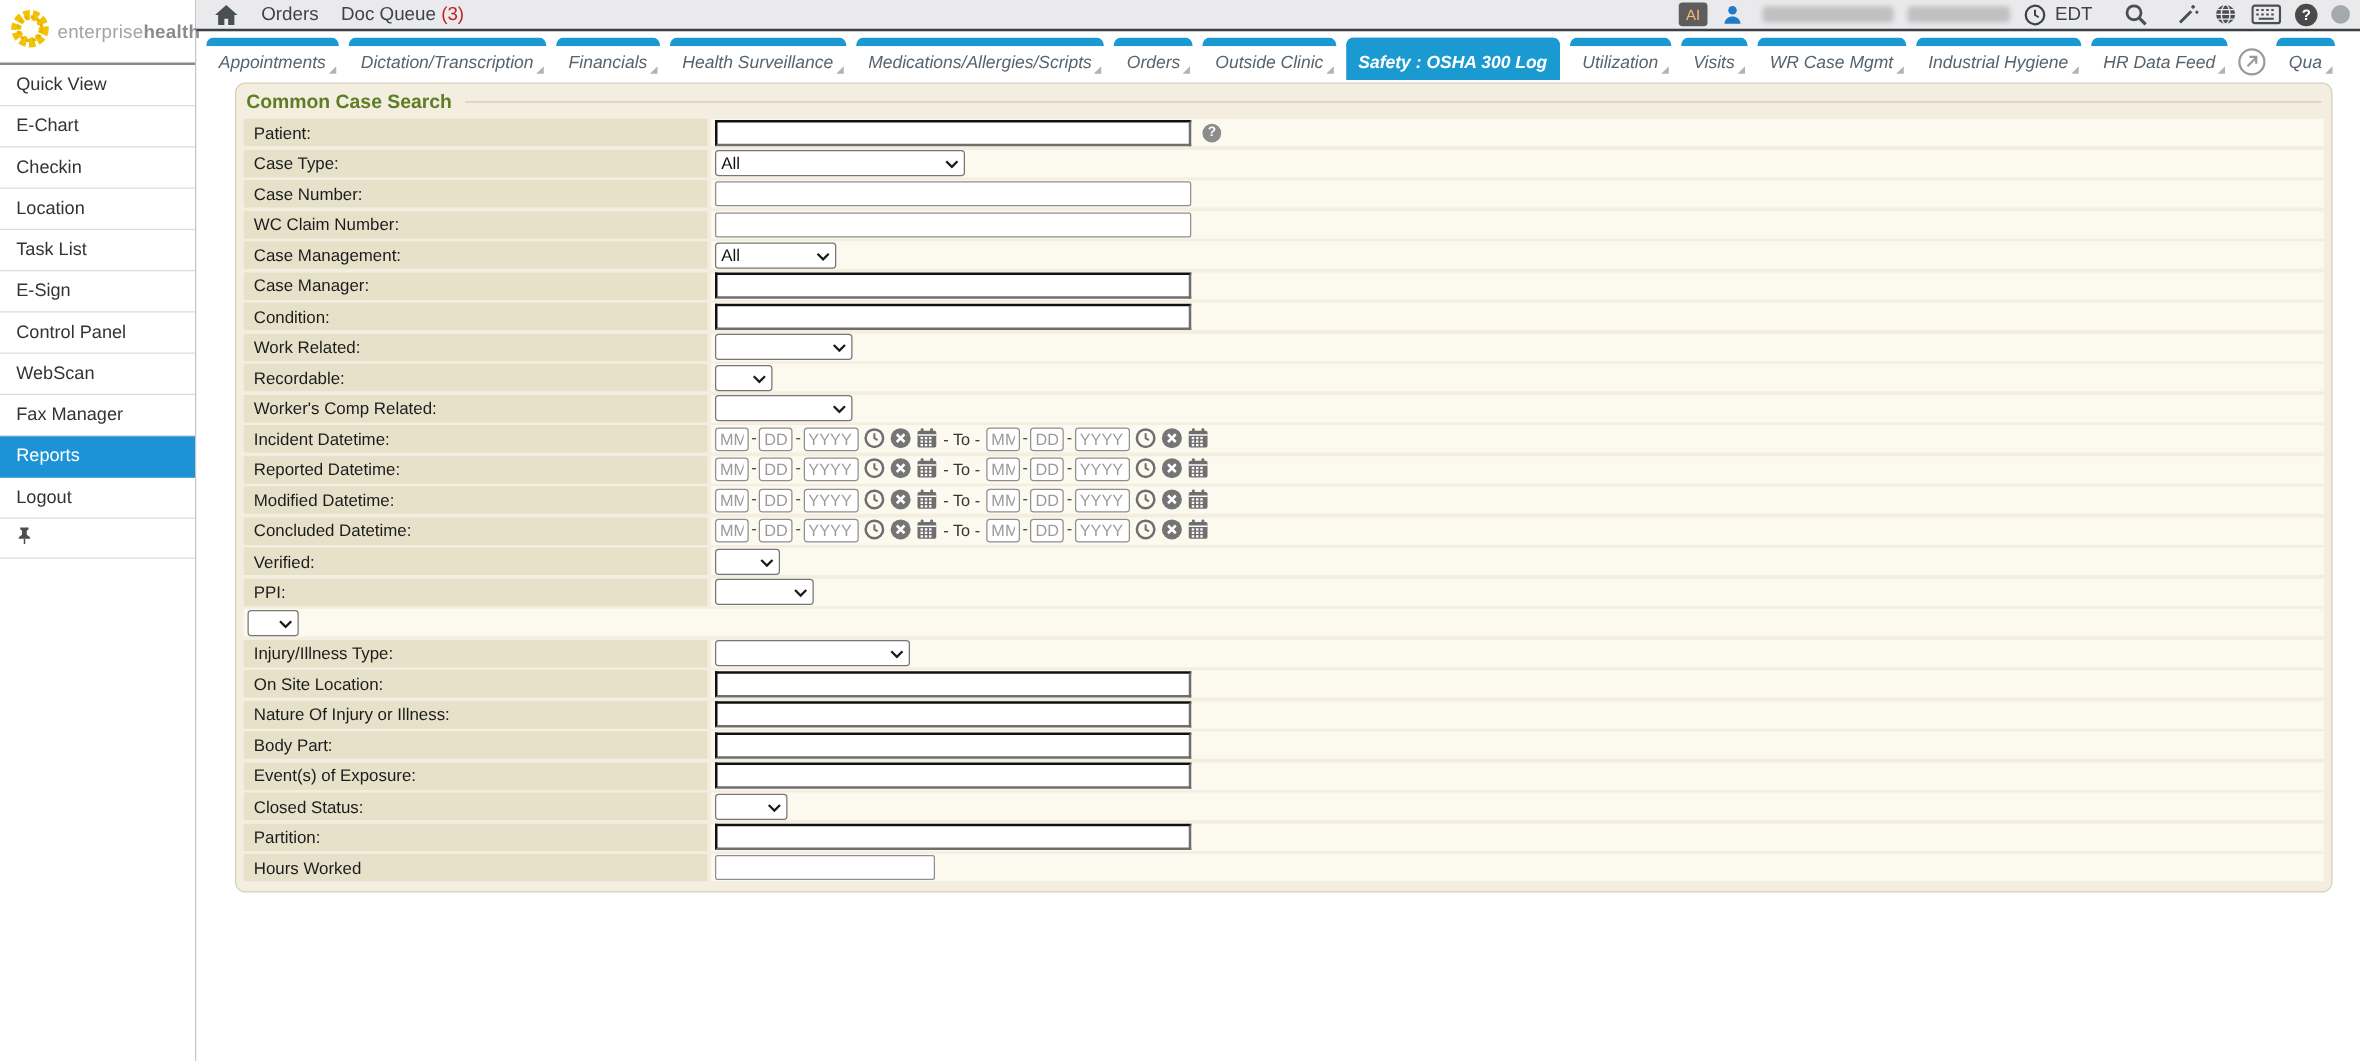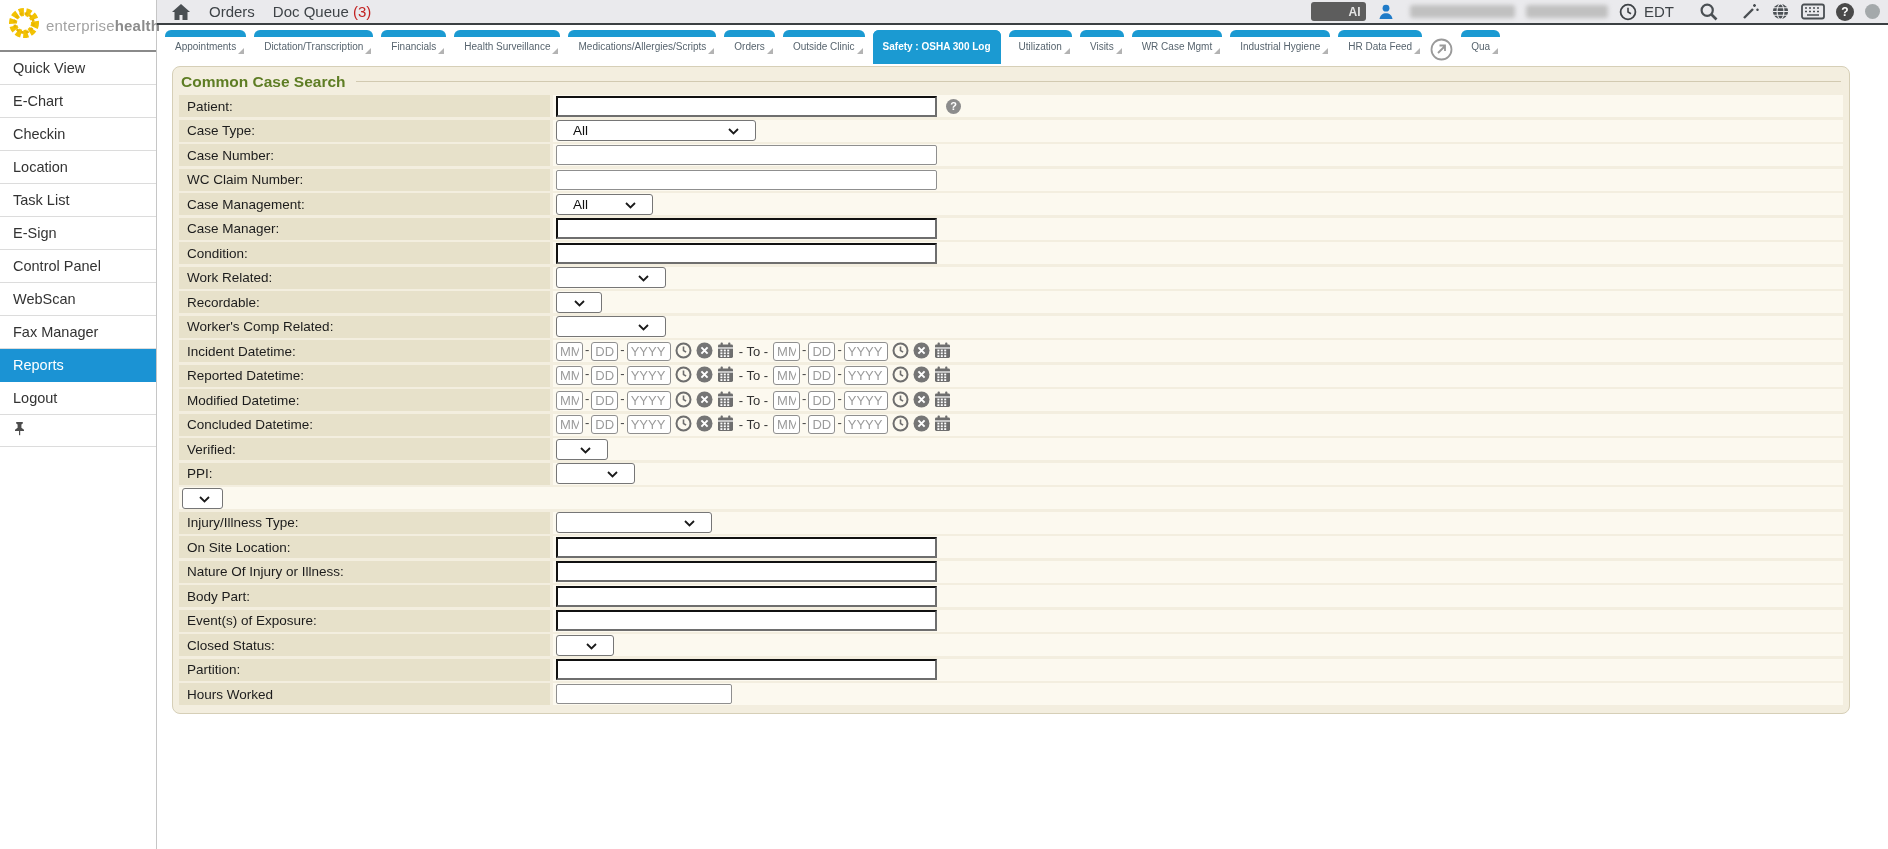--- a/index.html
+++ b/index.html
@@ -5,21 +5,21 @@
   html,body{margin:0;padding:0;background:#fff;}
   body{width:1888px;height:849px;overflow:hidden;font-family:"Liberation Sans",sans-serif;-webkit-font-smoothing:antialiased;}
   .app{position:relative;width:1888px;height:849px;background:#fff;}
 
   
   .topbar{position:absolute;left:157px;top:0;width:1731px;height:25px;background:#eaeaed;border-bottom:2px solid #3b4043;display:flex;align-items:center;box-sizing:border-box;padding:0 8px 0 14px;}
   .crumbs{display:flex;align-items:center;gap:18px;}
   .crumb{font-size:15px;color:#3e4347;cursor:pointer;}
   .crumb .cnt{color:#c32222;}
   .tb-right{margin-left:auto;display:flex;align-items:center;gap:11px;}
-  .ai-badge{width:23px;height:19px;background:#5d5d5d;border-radius:3px;color:#e5e5e5;font-size:12px;font-weight:bold;display:flex;align-items:center;justify-content:center;padding-left:32px;}
+  .ai-badge{width:23px;height:19px;background:#5d5d5d;border-radius:3px;color:#fdba74;font-size:12px;font-weight:normal;display:flex;align-items:center;justify-content:center;}
   .redact{height:13px;border-radius:3px;background:#c0c0c0;filter:blur(2px);}
   .r1{width:105px;margin-left:4px}.r2{width:82px;}
   .edt{font-size:15px;color:#3e4347;margin-left:-4px;}
   .qcircle{width:18px;height:18px;border-radius:50%;background:#4a4a4a;color:#fff;font-weight:bold;font-size:12px;display:flex;align-items:center;justify-content:center;}
   .graydot{width:15px;height:15px;border-radius:50%;background:#a4a9ab;}
   .tbicon{display:inline-flex;align-items:center;justify-content:center;cursor:pointer;}
 
   
   .sidebar{position:absolute;left:0;top:0;width:157px;height:849px;background:#fff;border-right:1px solid #c6c6c6;box-sizing:border-box;}
   .logo{height:52px;border-bottom:2px solid #8a8a8a;display:flex;align-items:center;padding-left:7px;box-sizing:border-box;}
@@ -27,39 +27,39 @@
   .logo-text b{color:#8b8b8b;}
   .menu{}
   .sb-item{height:32px;line-height:32px;padding-left:13px;font-size:14.5px;color:#333;border-bottom:1px solid #dcdcdc;cursor:pointer;white-space:nowrap;}
   .sb-item.active{background:#1b93d4;color:#fff;border-bottom-color:#1b93d4;}
   .sb-pin{height:31px;display:flex;align-items:center;padding-left:13px;border-bottom:1px solid #dcdcdc;cursor:pointer;}
 
   
   .tabbar{position:absolute;left:165px;top:30px;width:1723px;height:34px;display:flex;align-items:stretch;gap:8px;overflow:hidden;}
   .tab{display:flex;flex-direction:column;border-radius:6px 6px 0 0;cursor:pointer;flex:none;}
   .tab .strip{height:7px;background:#1b9ad2;border-radius:6px 6px 0 0;}
-  .tab .tlabel{position:relative;padding:4px 10px 5px;font-size:10px;color:#57646e;white-space:nowrap;background:#fff;}
+  .tab .tlabel{position:relative;padding:4px 10px 5px;font-size:14px;color:#57646e;white-space:nowrap;background:#fff;font-style:italic;}
   .tab .tlabel::after{content:"";position:absolute;right:2px;bottom:3px;width:0;height:0;border-left:6px solid transparent;border-bottom:6px solid #b3b3b3;}
   .tab.active{background:#1b9ad2;}
   .tab.active .tlabel{color:#fff;font-weight:bold;background:transparent;}
   .tab.active .tlabel::after{display:none;}
   .tab-ext{align-self:flex-end;margin-bottom:3px;flex:none;display:flex;cursor:pointer;}
 
   
-  .fieldset{position:absolute;left:172px;top:66px;width:1678px;height:648px;background:#f3eedf;border:1px solid #d6cfb7;border-radius:8px;box-sizing:border-box;padding:3px 6px;}
+  .fieldset{position:absolute;left:188px;top:66px;width:1678px;height:648px;background:#f3eedf;border:1px solid #d6cfb7;border-radius:8px;box-sizing:border-box;padding:3px 6px;}
   .legend{display:flex;align-items:center;height:21px;margin:1px 2px 3px 2px;}
   .legend-title{color:#5e7d24;font-weight:bold;font-size:15.5px;white-space:nowrap;}
   .legend-line{flex:1;border-top:1px solid #d2cab1;margin-left:10px;}
   .frow{display:flex;align-items:center;height:22px;margin-bottom:2.5px;}
   .flabel{flex:none;width:371px;height:100%;background:#e7e1ca;display:flex;align-items:center;padding-left:8px;box-sizing:border-box;font-size:13.5px;color:#1c1c1c;margin-right:3px;}
   .fctl{flex:1;height:100%;background:#fcf9ef;display:flex;align-items:center;padding-left:3px;}
   .ti{box-sizing:border-box;height:21px;background:#fff;font:13px "Liberation Sans",sans-serif;padding:0 4px;outline:none;}
   .ti.dark{border:2px solid #111;border-bottom-color:#6e6e6e;border-right-color:#6e6e6e;}
   .ti.thin{border:1px solid #8f8f8f;border-radius:2px;height:20px;}
-  .sel{box-sizing:border-box;height:21px;border:1px solid #767676;border-radius:3px;background:#fff;display:inline-flex;align-items:center;justify-content:space-between;padding:0 16px;font-size:13.5px;color:#111;cursor:pointer;flex:none;}
+  .sel{box-sizing:border-box;height:21px;border:1px solid #767676;border-radius:3px;background:#fff;display:inline-flex;align-items:center;justify-content:space-between;padding:0 4px;font-size:13.5px;color:#111;cursor:pointer;flex:none;}
   .dtg{display:inline-flex;align-items:flex-start;gap:2px;}
   .dt{box-sizing:border-box;border:1px solid #8f8f8f;border-radius:3px;height:19px;font:13px "Liberation Sans",sans-serif;color:#333;padding:0 3px;background:#fff;outline:none;}
   .dt::placeholder{color:#9b9b9b;}
   .dt.mm,.dt.dd{width:27px;}.dt.yy{width:44px;}
   .dtdash{color:#444;font-size:13px;}
   .fic{display:inline-flex;align-items:center;justify-content:center;cursor:pointer;margin-left:2px;}
   .to-label{margin:0 5px;color:#333;font-size:13px;white-space:nowrap;}
   .qhelp{width:15px;height:15px;border-radius:50%;background:#8c8c8c;color:#fff;font-size:11px;font-weight:bold;display:inline-flex;align-items:center;justify-content:center;margin-left:9px;cursor:pointer;}
 </style>
 </head>

